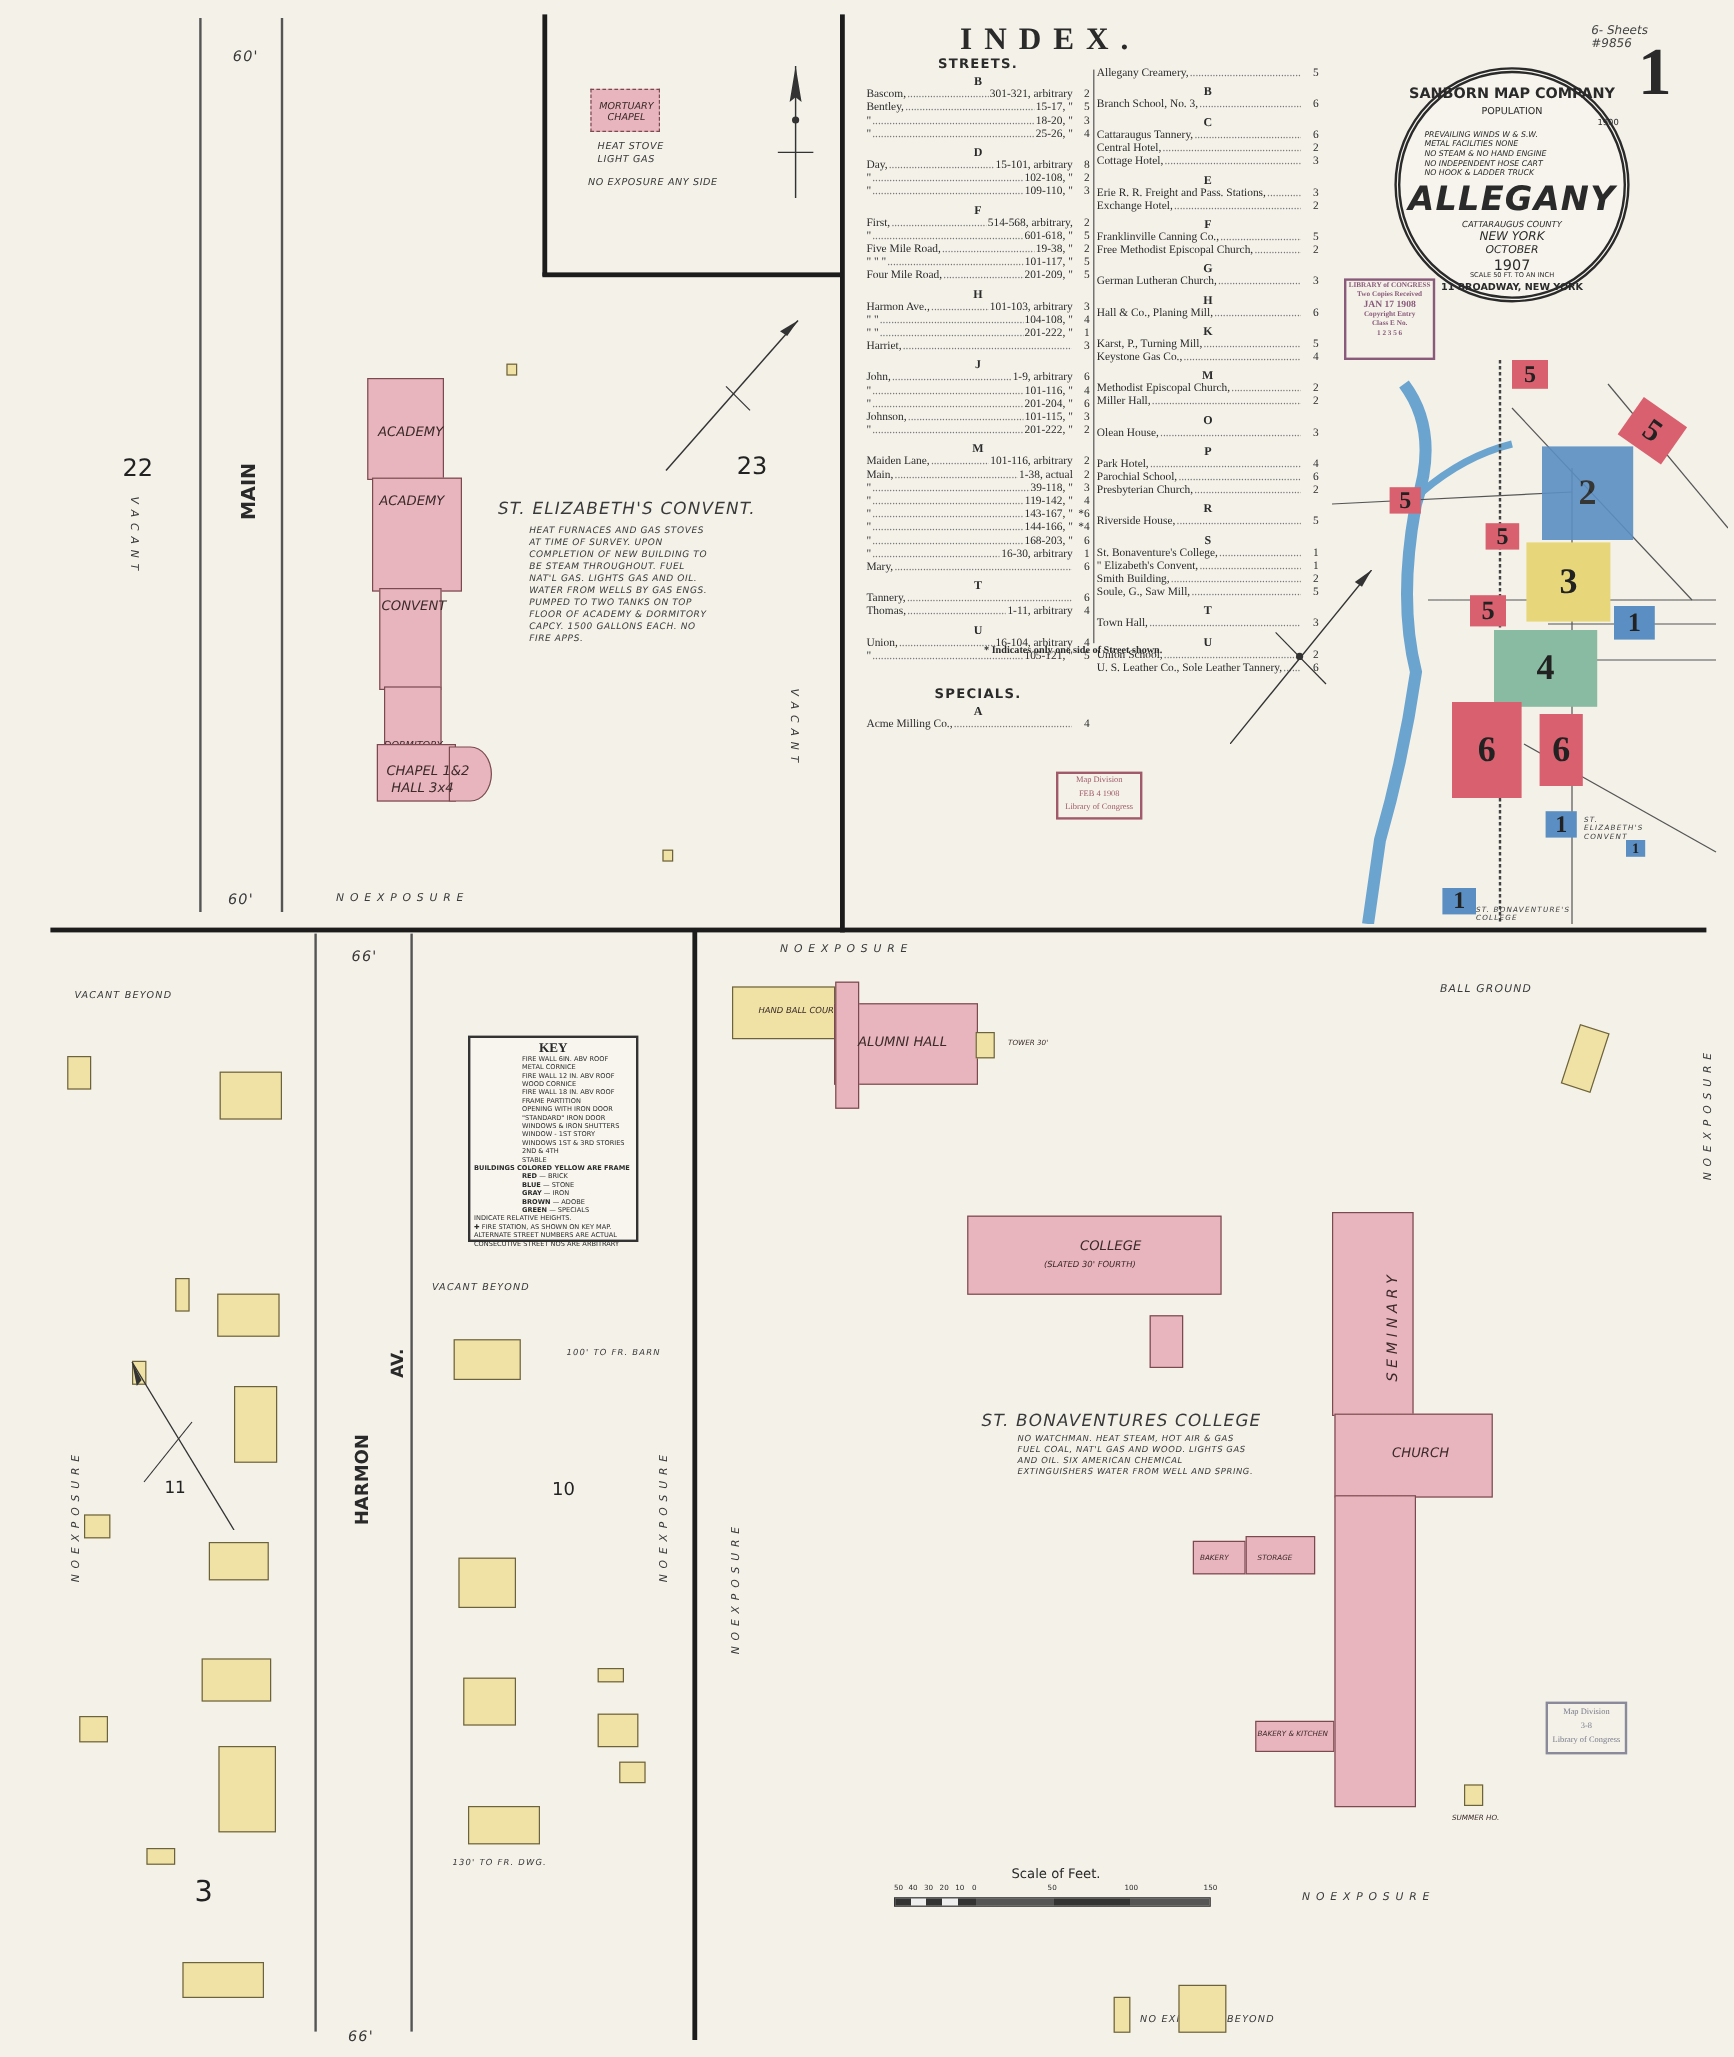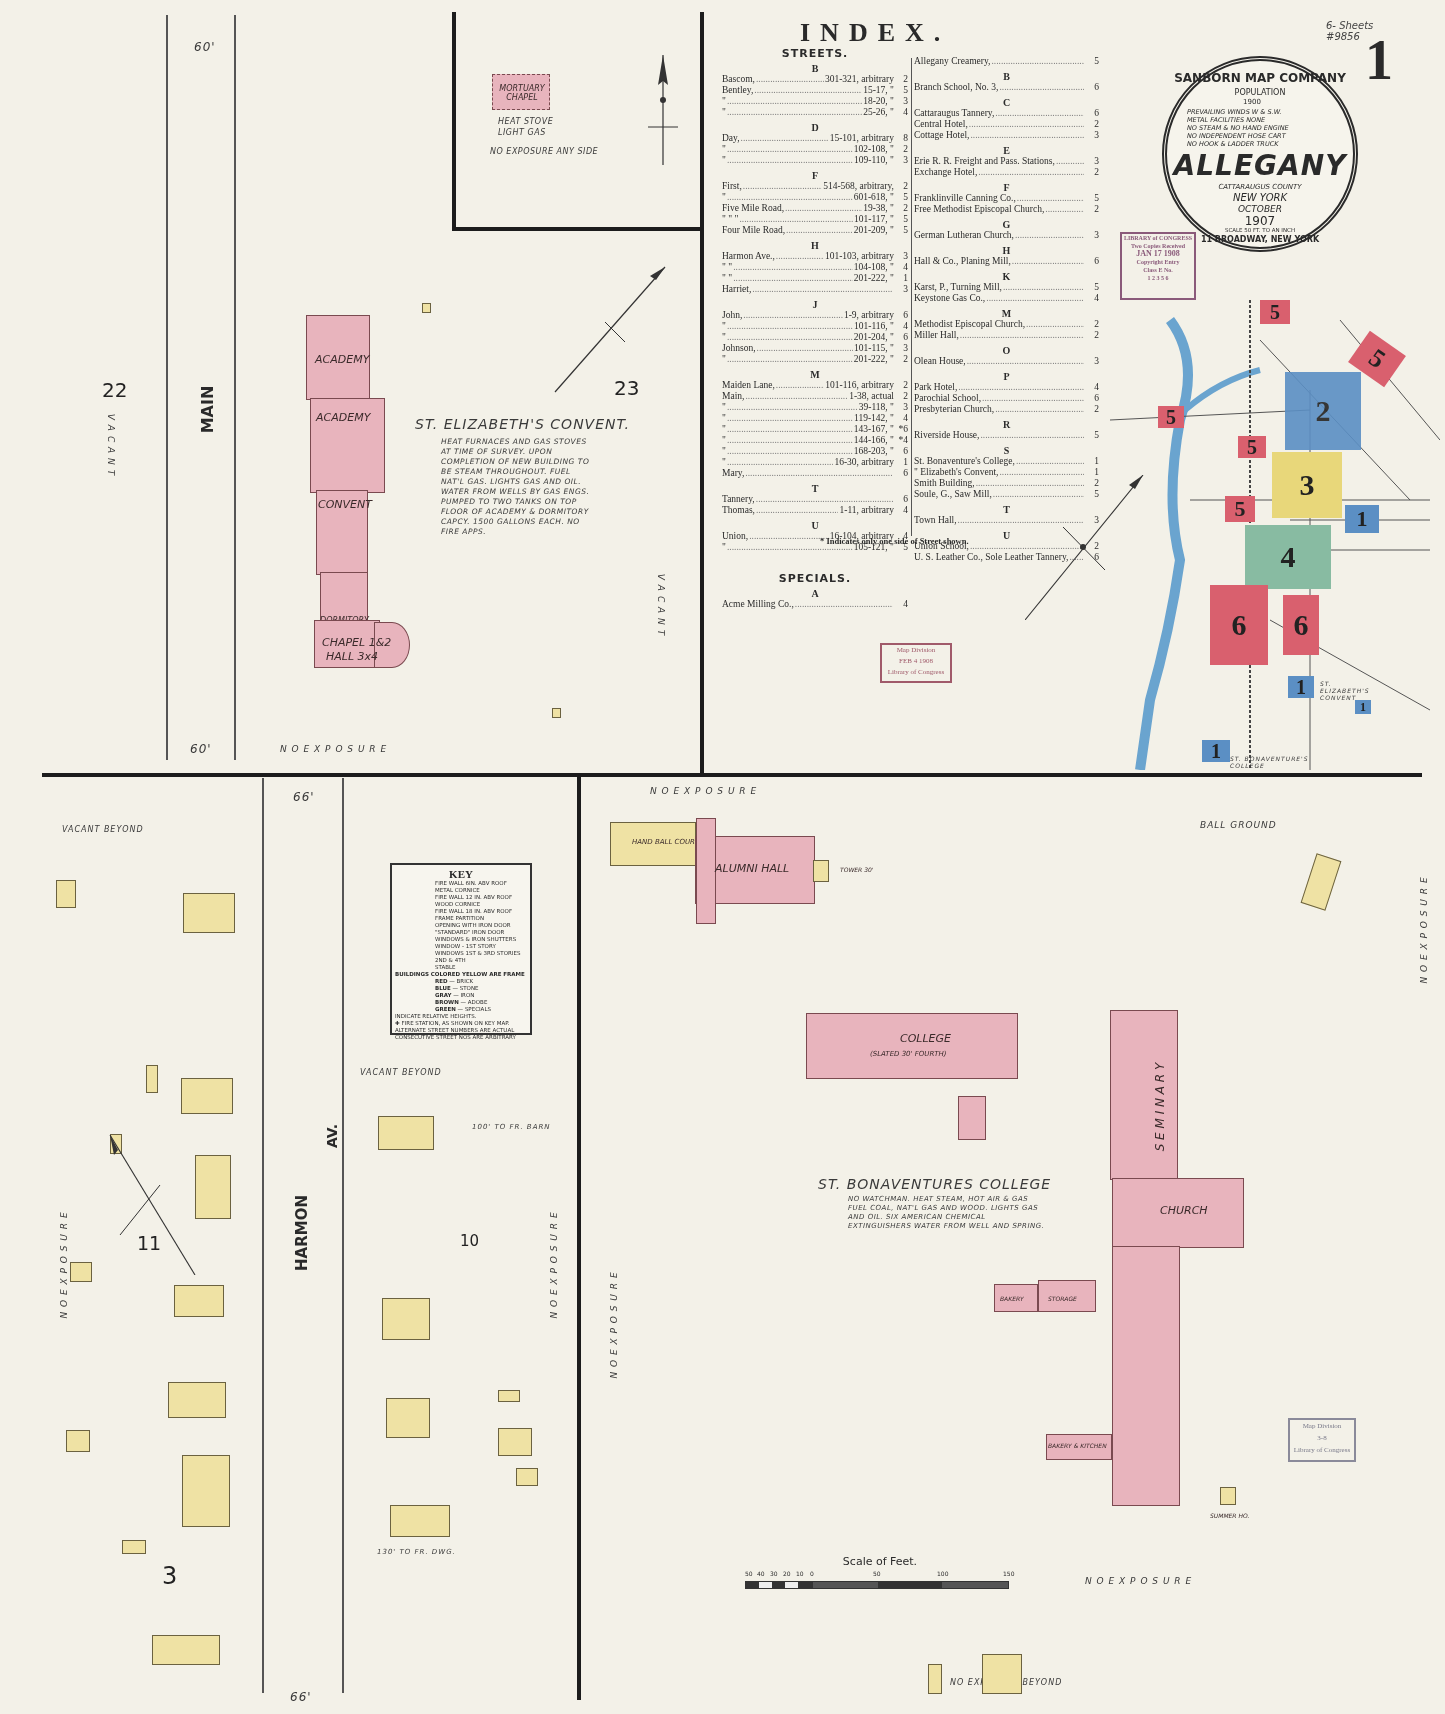--- a/index.html
+++ b/index.html
@@ -470,21 +470,21 @@
         <span class="dots"></span>
         <span class="sh">6</span>
       </div>
     </div>
 </div>
 <div class="abs serif" style="left:820px;top:536px;font-size:8.5px;font-weight:bold;">* Indicates only one side of Street shown.</div>
 
 <div class="abs" style="left:1162px;top:56px;width:196px;height:196px;border-radius:50%;border:5px double #2a2a2a;box-sizing:border-box;background:#f6f4ec;">
   <div class="abs" style="left:0;right:0;top:10px;text-align:center;font-size:12px;font-weight:bold;">SANBORN MAP COMPANY</div>
   <div class="abs" style="left:0;right:0;top:27px;text-align:center;font-size:8px;">POPULATION</div>
-  <div class="abs" style="left:0;right:16px;top:37px;text-align:center;font-size:7px;">1900</div>
+  <div class="abs" style="left:0;right:4px;top:37px;text-align:right;font-size:7px;">1900</div>
   <div class="abs" style="left:20px;right:16px;top:47px;font-size:6.5px;font-style:italic;line-height:8px;">
     <div>PREVAILING WINDS W &amp; S.W.</div>
     <div>METAL FACILITIES NONE</div>
     <div>NO STEAM &amp; NO HAND ENGINE</div>
     <div>NO INDEPENDENT HOSE CART</div>
     <div>NO HOOK &amp; LADDER TRUCK</div>
   </div>
   <div class="abs" style="left:0;right:0;top:88px;text-align:center;font-size:28px;font-style:italic;font-weight:bold;letter-spacing:1px;">ALLEGANY</div>
   <div class="abs" style="left:0;right:0;top:122px;text-align:center;font-size:7px;font-style:italic;">CATTARAUGUS COUNTY</div>
   <div class="abs" style="left:0;right:0;top:131px;text-align:center;font-size:10px;font-style:italic;">NEW YORK</div>
@@ -554,21 +554,21 @@
 <div class="street-line" style="left:262px;top:778px;height:915px;"></div>
 <div class="street-line" style="left:342px;top:778px;height:915px;"></div>
 <div class="abs" style="left:270px;top:1230px;width:64px;text-align:center;font-weight:bold;font-size:15px;transform:rotate(-90deg);">
   <span>HARMON</span>
 </div>
 <div class="abs" style="left:320px;top:1128px;font-weight:bold;font-size:14px;transform:rotate(-90deg);">AV.</div>
 <div class="abs hand" style="left:293px;top:790px;font-size:12px;">66'</div>
 <div class="abs hand" style="left:290px;top:1690px;font-size:12px;">66'</div>
 <div class="abs hand" style="left:62px;top:825px;font-size:8px;">VACANT BEYOND</div>
 <div class="abs hand" style="left:360px;top:1068px;font-size:8px;">VACANT BEYOND</div>
-<div class="big-num" style="left:137px;top:1232px;font-size:19px;">11</div>
+<div class="big-num" style="left:137px;top:1232px;font-size:14px;">11</div>
 <div class="big-num" style="left:460px;top:1232px;font-size:15px;">10</div>
 <div class="big-num" style="left:162px;top:1562px;font-size:24px;">3</div>
 <div class="abs hand" style="left:10px;top:1260px;font-size:9px;transform:rotate(-90deg);white-space:nowrap;">N O   E X P O S U R E</div>
 <div class="abs hand" style="left:500px;top:1260px;font-size:9px;transform:rotate(-90deg);white-space:nowrap;">N O   E X P O S U R E</div>
 <div class="abs hand" style="left:472px;top:1123px;font-size:7px;">100' TO FR. BARN</div>
 <div class="abs hand" style="left:377px;top:1548px;font-size:7px;">130' TO FR. DWG.</div>
 
 <div class="bldg yellow" style="left:183px;top:893px;width:52px;height:40px;"></div>
 <div class="bldg yellow" style="left:181px;top:1078px;width:52px;height:36px;"></div>
 <div class="bldg yellow" style="left:195px;top:1155px;width:36px;height:64px;"></div>

